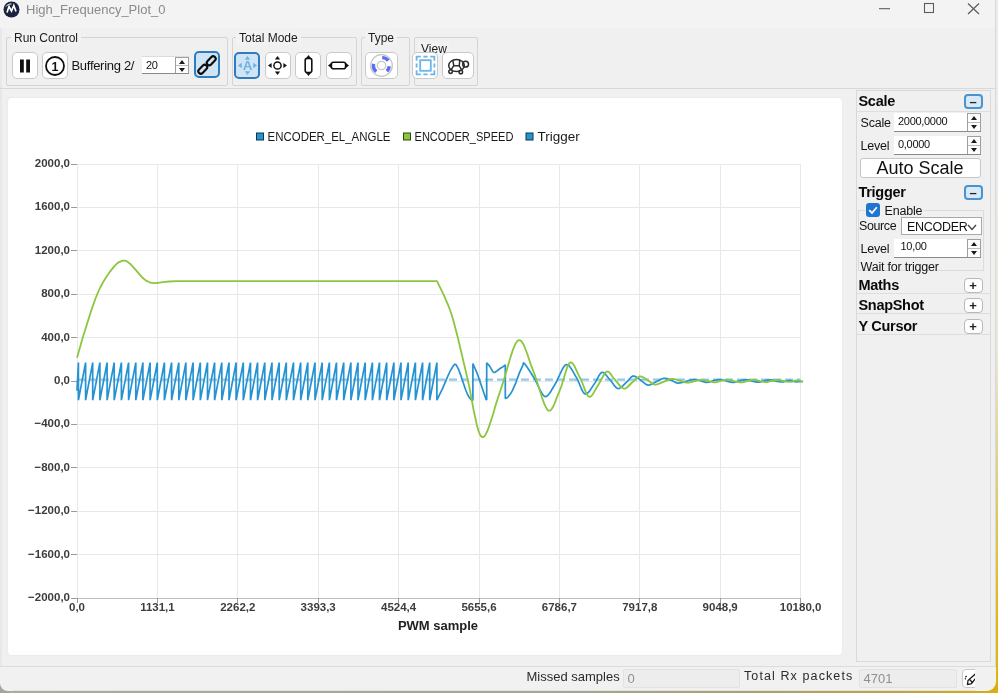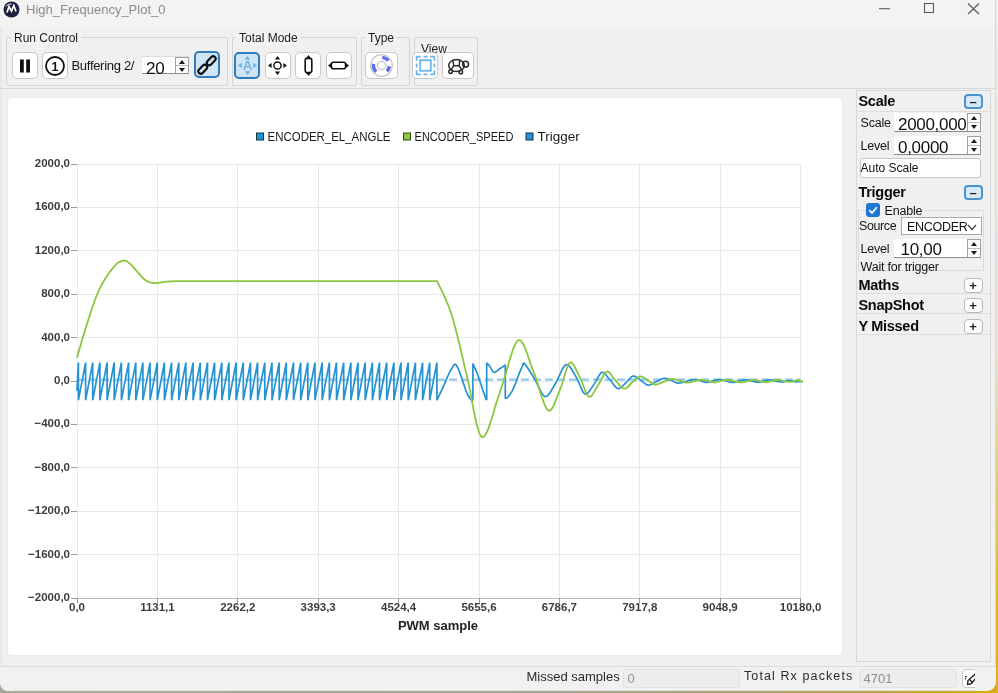--- a/index.html
+++ b/index.html
@@ -5,21 +5,21 @@
 body{font-family:"Liberation Sans",sans-serif;background:#f0f0f0;position:relative}
 .abs{position:absolute}
 .gbox{position:absolute;border:1px solid #d4d4d4;border-radius:2px}
 .glab{position:absolute;font-size:12px;color:#1c1c1c;background:#f2f2f2;padding:0 3px}
 .tbtn{position:absolute;width:26px;height:27px;background:#fff;border:1px solid #c9c9c9;border-radius:5px;display:flex;align-items:center;justify-content:center}
 .tbtn.sel{background:#cfe4f5;border:2px solid #2e7cbe}
 .pm{position:absolute;width:19px;height:15px;border-radius:4px;font-size:13px;line-height:11px;text-align:center;color:#222;font-weight:700}
 .pm.minus{background:#d8eafa;border:2px solid #4b93cd}
 .pm.plus{background:#fdfdfd;border:1px solid #b9b9b9;line-height:13px}
 .spin{position:absolute;display:flex}
-.sfield{background:#fff;font-size:17px;letter-spacing:-0.3px;color:#111;padding:1.5px 0 0 4px}
+.sfield{background:#fff;font-size:11px;letter-spacing:-0.3px;color:#111;padding:1.5px 0 0 4px}
 .sarr{width:14px;border:1px solid #9f9f9f;border-bottom:none;background:#fdfdfd;display:flex;flex-direction:column}
 .sarr div{flex:1;display:flex;align-items:center;justify-content:center}
 .tri-u{width:0;height:0;border-left:3.2px solid transparent;border-right:3.2px solid transparent;border-bottom:4.2px solid #1a1a1a}
 .tri-d{width:0;height:0;border-left:3.2px solid transparent;border-right:3.2px solid transparent;border-top:4.2px solid #1a1a1a}
 .lbl{position:absolute;font-size:12.5px;letter-spacing:-0.2px;color:#141414}
 .ph{position:absolute;font-size:14.5px;font-weight:700;color:#0a0a0a;letter-spacing:-0.3px}
 </style></head><body>
 <div class="abs" style="left:0;top:0;width:2px;height:693px;background:#e8e8e8"></div>
 
 <div class="abs" style="left:0;top:0;width:998px;height:28px;background:#f3f3f3"></div>
@@ -251,21 +251,21 @@
  <div class="sfield" style="width:73px">0,0000</div>
  <div class="sarr">
       <div style="border-bottom:1px solid #bbb">
         <span class="tri-u"></span>
       </div>
       <div>
         <span class="tri-d"></span>
       </div>
     </div>
 </div>
-<div class="abs" style="left:859.5px;top:157.5px;width:121px;height:20px;background:#fff;border:1px solid #c6c6c6;border-radius:3px;font-size:12px;color:#111;line-height:18px">Auto Scale</div>
+<div class="abs" style="left:859.5px;top:157.5px;width:121px;height:20px;background:#fff;border:1px solid #c6c6c6;border-radius:3px;font-size:18px;color:#111;text-align:center;line-height:18px">Auto Scale</div>
 <div class="ph" style="left:858.5px;top:183.5px">Trigger</div>
 <div class="pm minus" style="left:963.5px;top:184.5px">–</div>
 <div class="abs" style="left:858px;top:209.5px;width:8px;height:1px;background:#dcdcdc"></div>
 <div class="abs" style="left:924px;top:209.5px;width:59px;height:1px;background:#dcdcdc"></div>
 <div class="abs" style="left:858px;top:209.5px;width:1px;height:61px;background:#dcdcdc"></div>
 <div class="abs" style="left:982.5px;top:209.5px;width:1px;height:61px;background:#dcdcdc"></div>
 <div class="abs" style="left:858px;top:270px;width:125px;height:1px;background:#dcdcdc"></div>
 <div class="abs" style="left:866px;top:203px;width:14px;height:14px;background:#1f76d2;border-radius:3px">
  <svg width="14" height="14" viewBox="0 0 14 14">
       <path d="M3.2 7.2 L6 10 L10.8 4.2" stroke="#fff" stroke-width="1.8" fill="none"></path>
@@ -290,21 +290,21 @@
       </div>
     </div>
 </div>
 <div class="lbl" style="left:860.5px;top:259.5px">Wait for trigger</div>
 <div class="ph" style="left:858.5px;top:276.5px">Maths</div>
 <div class="pm plus" style="left:963.5px;top:277.5px">+</div>
 <div class="abs" style="left:857px;top:292.5px;width:133px;height:1px;background:#dedede"></div>
 <div class="ph" style="left:858.5px;top:296.5px">SnapShot</div>
 <div class="pm plus" style="left:963.5px;top:298px">+</div>
 <div class="abs" style="left:857px;top:313px;width:133px;height:1px;background:#dedede"></div>
-<div class="ph" style="left:858.5px;top:317.5px">Y Missed</div>
+<div class="ph" style="left:858.5px;top:317.5px">Y Cursor</div>
 <div class="pm plus" style="left:963.5px;top:318.5px">+</div>
 <div class="abs" style="left:857px;top:334px;width:133px;height:1px;background:#dedede"></div>
 
 <div class="abs" style="left:0;top:666px;width:996px;height:1px;background:#dcdcdc"></div>
 <div class="abs" style="left:0;top:667px;width:996px;height:23px;background:#f1f1f1"></div>
 <div class="lbl" style="left:526.5px;top:668.5px;color:#2b2b2b;font-size:13px;letter-spacing:0">Missed samples</div>
 <div class="abs" style="left:622.5px;top:668.5px;width:117px;height:19px;background:#ededed;border:1px solid #e2e2e2;border-radius:2px;font-size:13px;color:#8f8f8f;padding:1px 0 0 4px">0</div>
 <div class="lbl" style="left:744px;top:668.5px;color:#2b2b2b;letter-spacing:1.1px">Total Rx packets</div>
 <div class="abs" style="left:858.5px;top:668.5px;width:98px;height:19px;background:#ededed;border:1px solid #e2e2e2;border-radius:2px;font-size:13px;color:#8f8f8f;padding:1px 0 0 4px">4701</div>
 <div class="abs" style="left:961.5px;top:669px;width:20.5px;height:19px;background:#fff;border:1px solid #c9c9c9;border-radius:4px">

